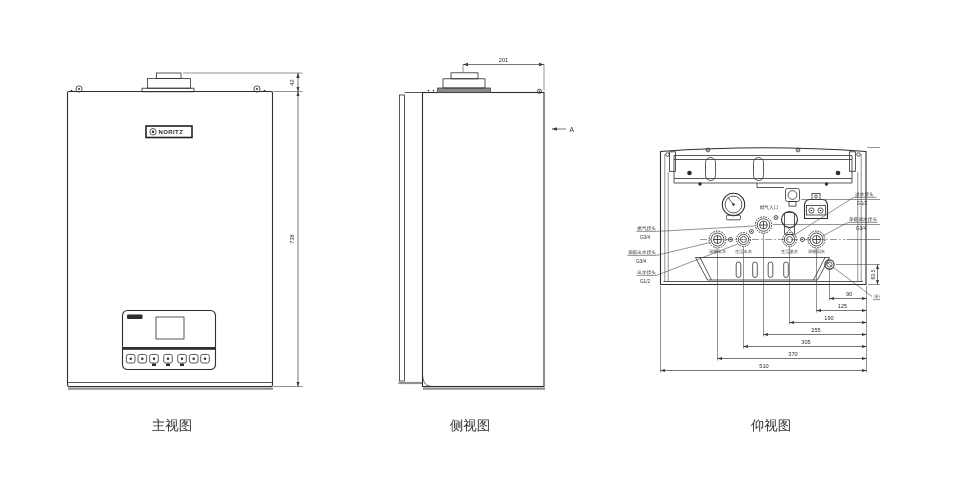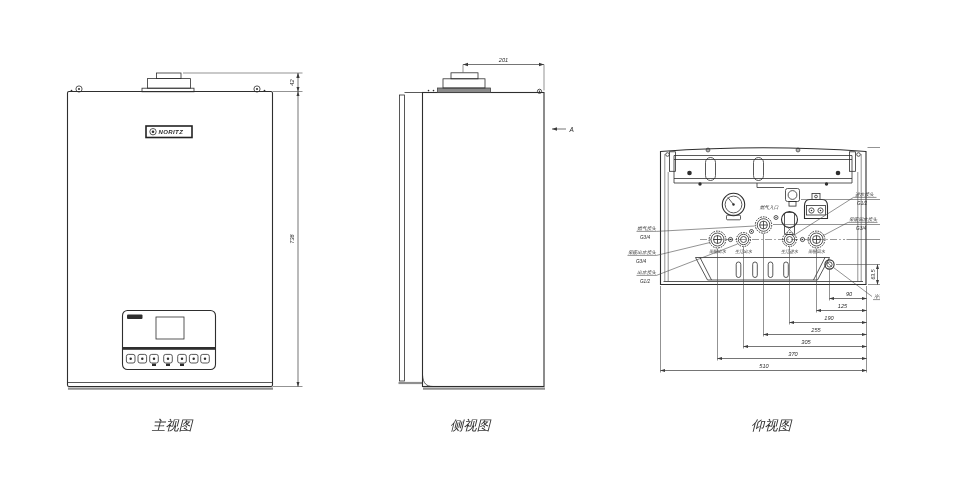--- a/index.html
+++ b/index.html
@@ -1,17 +1,17 @@
 <!DOCTYPE html>
 <html><head>
 <meta charset="utf-8">
 <style>
   html,body{margin:0;padding:0;background:#fff;}
   .stage{position:relative;width:880px;height:480px;background:#fff;overflow:hidden;
-         font-family:"Liberation Sans","DejaVu Sans",sans-serif;font-style:italic;}
+         font-family:"Liberation Sans","DejaVu Sans",sans-serif;}
   svg{position:absolute;left:0;top:0;}
   text{fill:#2b2b2b;font-family:"Liberation Sans","DejaVu Sans",sans-serif;}
   .obj{stroke:#2e2e2e;stroke-width:1.1;fill:none;}
   .obj2{stroke:#2e2e2e;stroke-width:0.8;fill:none;}
   .thin{stroke:#4a4a4a;stroke-width:0.6;fill:none;}
   .dim{stroke:#3a3a3a;stroke-width:0.7;fill:none;}
   .shadow{stroke:#8f8f8f;stroke-width:2.2;fill:none;}
   .fillDark{fill:#2e2e2e;stroke:none;}
   .knurl{stroke:#2e2e2e;stroke-width:1;fill:none;stroke-dasharray:1.6 1.1;}
   .cl{stroke:#555;stroke-width:0.6;fill:none;stroke-dasharray:7 2.2 1.6 2.2;}

